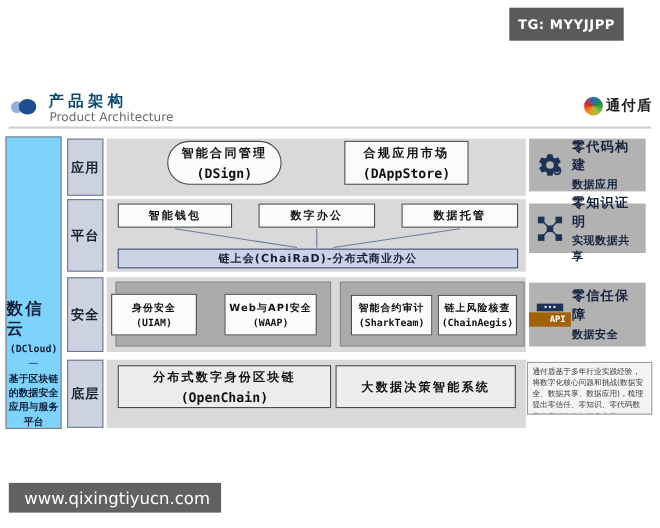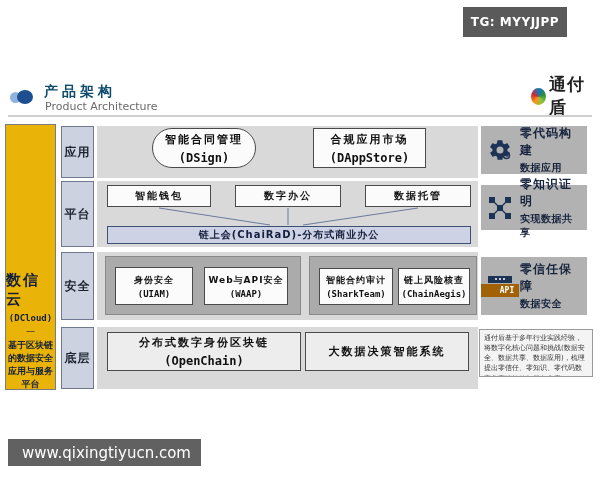--- a/index.html
+++ b/index.html
@@ -12,25 +12,25 @@
             font-size:12px;display:flex;align-items:center;justify-content:center;letter-spacing:.5px;font-weight:bold;}
   .title-block{left:8px;top:83px;width:220px;height:34px;}
   .title-icon{position:absolute;left:2px;top:7px;width:26px;height:14px;}
   .title-icon .c1{position:absolute;left:0;top:2px;width:11px;height:11px;border-radius:50%;background:#8fb3dd;}
   .title-icon .c2{position:absolute;left:7px;top:0;width:16px;height:14px;border-radius:50%;background:#1d4e8f;}
   .title-cn{position:absolute;left:36px;top:0;font-size:14px;font-weight:bold;letter-spacing:4px;color:#0c4a6e;}
   .title-en{position:absolute;left:37px;top:17px;font-size:11px;color:#6b6b6b;}
   .logo{left:531px;top:85px;width:66px;height:22px;display:flex;align-items:center;gap:3px;}
   .logo-circle{width:17px;height:17px;border-radius:50%;
      background:conic-gradient(#1b75bb,#2e8b3a,#8bc63f,#f7941d,#d9262c,#1b75bb);}
-  .logo-text{font-size:17px;font-weight:bold;color:#222;letter-spacing:1px;}
+  .logo-text{font-size:13px;font-weight:bold;color:#222;letter-spacing:1px;}
   .header-rule{left:8px;top:115px;width:584px;height:2px;background:#cfcfcf;}
 
   
-  .sidebar{left:5px;top:124px;width:51px;height:266px;background:#eab308;border:1px solid #7c7c7c;
+  .sidebar{left:5px;top:124px;width:51px;height:266px;background:#7dd3fc;border:1px solid #7c7c7c;
            display:flex;flex-direction:column;align-items:center;padding-top:146px;color:#14203a;}
   .sidebar-title{font-size:15px;font-weight:bold;letter-spacing:2px;}
   .sidebar-code{font-size:9px;font-weight:bold;font-family:"DejaVu Sans Mono",monospace;margin-top:4px;}
   .sidebar-dash{font-size:9px;margin:3px 0;}
   .sidebar-desc{font-size:9px;font-weight:bold;line-height:13px;text-align:right;}
 
   
   .layer-label{left:61px;width:33px;background:#ccd2df;border:1px solid #6f7890;color:#1c2430;
                font-size:12px;font-weight:bold;display:flex;align-items:center;justify-content:center;letter-spacing:1px;}
   
@@ -134,21 +134,21 @@
   <line x1="62" y1="1" x2="173" y2="18" stroke="#6b7b9b" stroke-width="1"></line>
   <line x1="191" y1="1" x2="191" y2="18" stroke="#6b7b9b" stroke-width="1"></line>
   <line x1="321" y1="1" x2="206" y2="18" stroke="#6b7b9b" stroke-width="1"></line>
 </svg>
 
 <div class="abs platform-bar">链上会(ChaiRaD)-分布式商业办公</div>
 
 <div class="abs sec-container" style="left:105px;top:256px;width:196px;height:59px;"></div>
 <div class="abs sec-container" style="left:309px;top:256px;width:168px;height:59px;"></div>
 
-<div class="abs node node-xs" style="left:115px;top:267px;width:78px;height:38px;">
+<div class="abs node node-xs" style="left:101px;top:267px;width:78px;height:38px;">
   <div class="cn">身份安全</div>
   <div class="code">(UIAM)</div>
 </div>
 <div class="abs node node-xs" style="left:204px;top:267px;width:84px;height:38px;">
   <div class="cn">Web与API安全</div>
   <div class="code">(WAAP)</div>
 </div>
 <div class="abs node node-xs" style="left:319px;top:268px;width:74px;height:37px;">
   <div class="cn">智能合约审计</div>
   <div class="code">(SharkTeam)</div>

